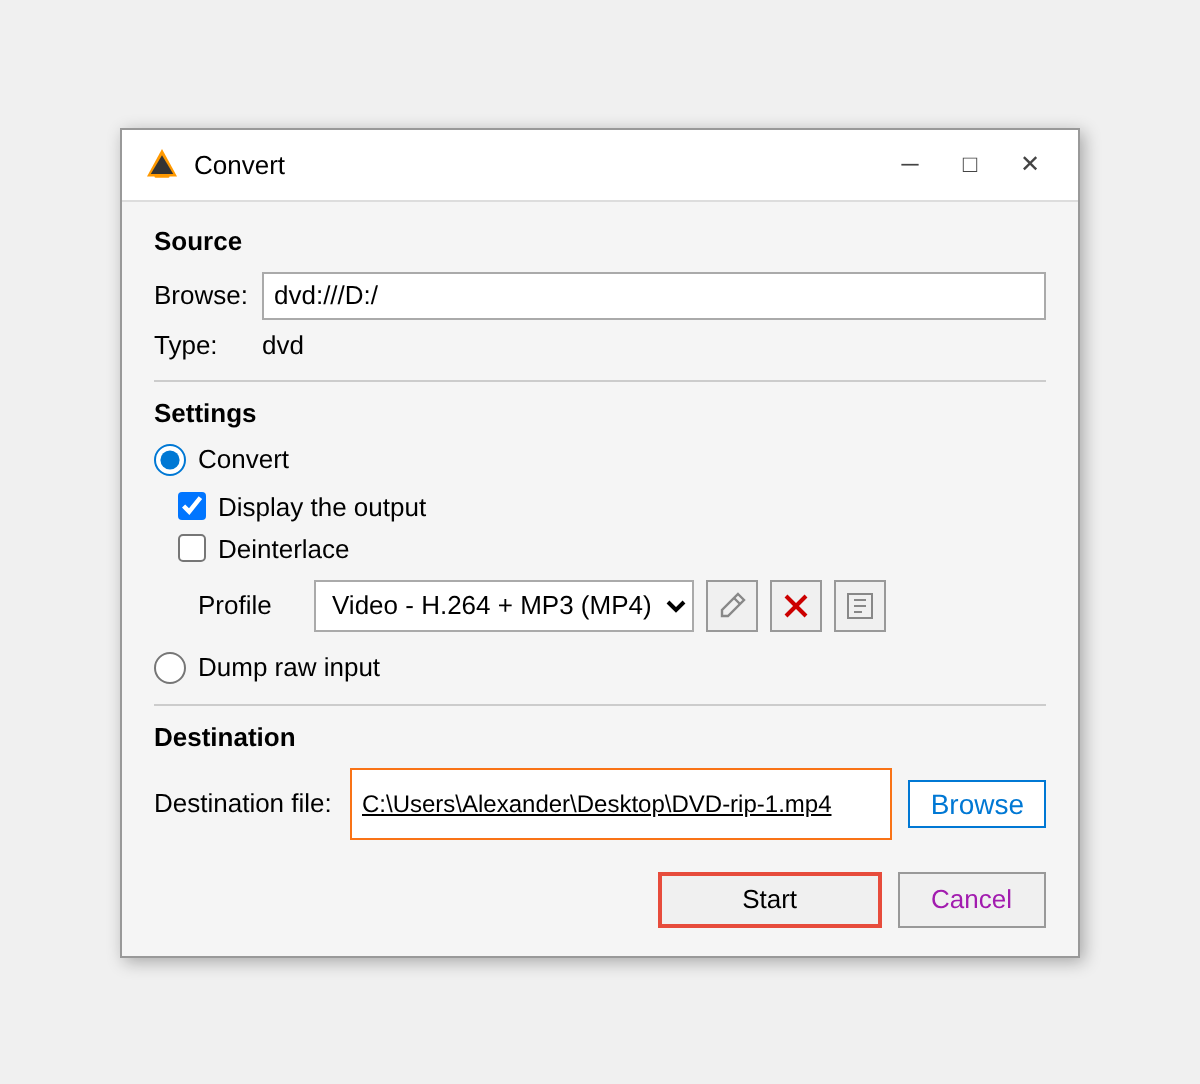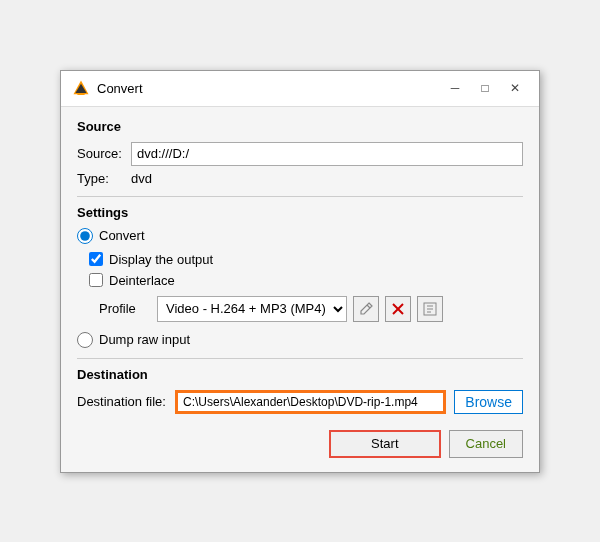--- a/index.html
+++ b/index.html
@@ -207,26 +207,27 @@
     }
 
     .dest-row label {
       min-width: 90px;
       white-space: nowrap;
       color: #000;
     }
 
     .dest-input {
       flex: 1;
-      height: 24px;
-      border: 3px solid #f97316;
+      height: 36px;
+      border: 1px solid #f97316;
       padding: 2px 5px;
       background: #fff;
       font-size: 12px;
       color: #000;
+      text-decoration: underline;
     }
 
     .browse-btn {
       height: 24px;
       padding: 0 10px;
       border: 1px solid #0078d4;
       background: #fff;
       color: #0078d4;
       cursor: pointer;
       font-size: 14px;
@@ -250,21 +251,21 @@
       color: #000;
     }
 
     .cancel-btn {
       height: 28px;
       padding: 0 16px;
       background: #f0f0f0;
       border: 1px solid #999;
       cursor: pointer;
       font-size: 13px;
-      color: #4d7c0f;
+      color: #a21caf;
     }
   </style>
 </head>
 <body>
 
 <div class="window">
 
   <div class="title-bar">
     <div class="title-bar-left">
 
@@ -280,21 +281,21 @@
       <button class="title-btn">□</button>
       <button class="title-btn close">✕</button>
     </div>
   </div>
 
   <div class="content">
 
     <div class="source-section">
       <div class="section-label">Source</div>
       <div class="source-row">
-        <label>Source:</label>
+        <label>Browse:</label>
         <input class="source-input" type="text" value="dvd:///D:/" readonly="" style="">
       </div>
       <div class="source-row">
         <label>Type:</label>
         <span class="type-value">dvd</span>
       </div>
     </div>
 
     <hr class="section-divider">
 

